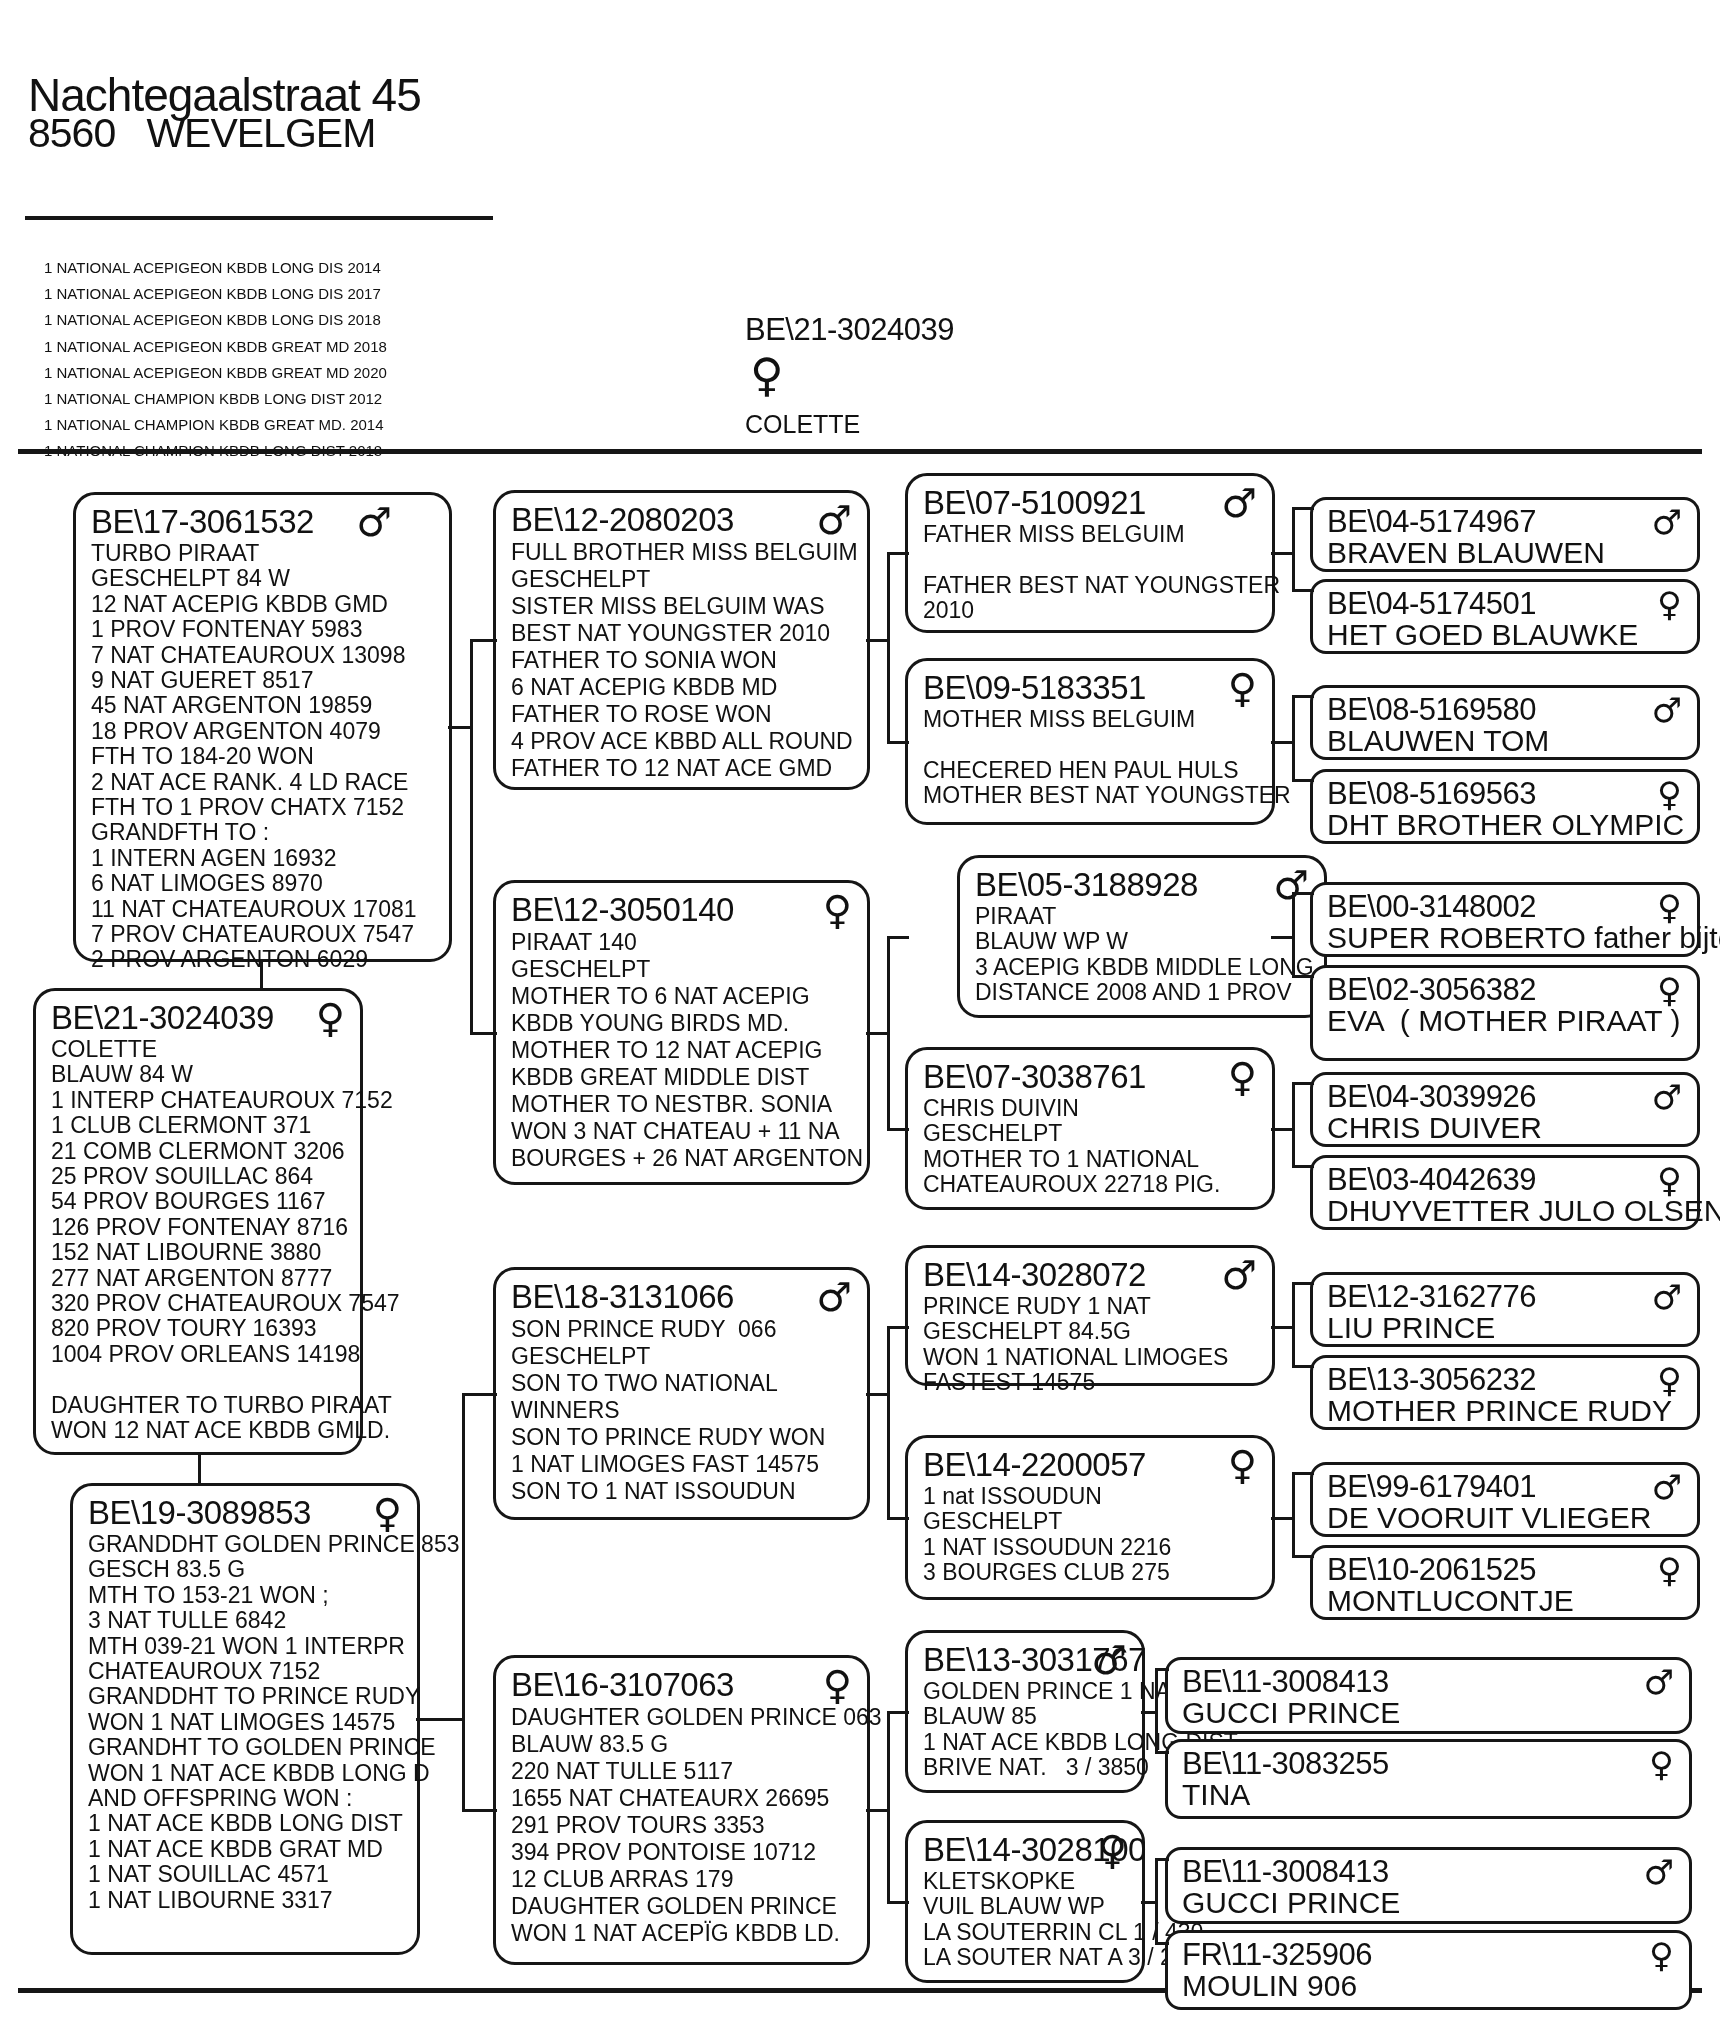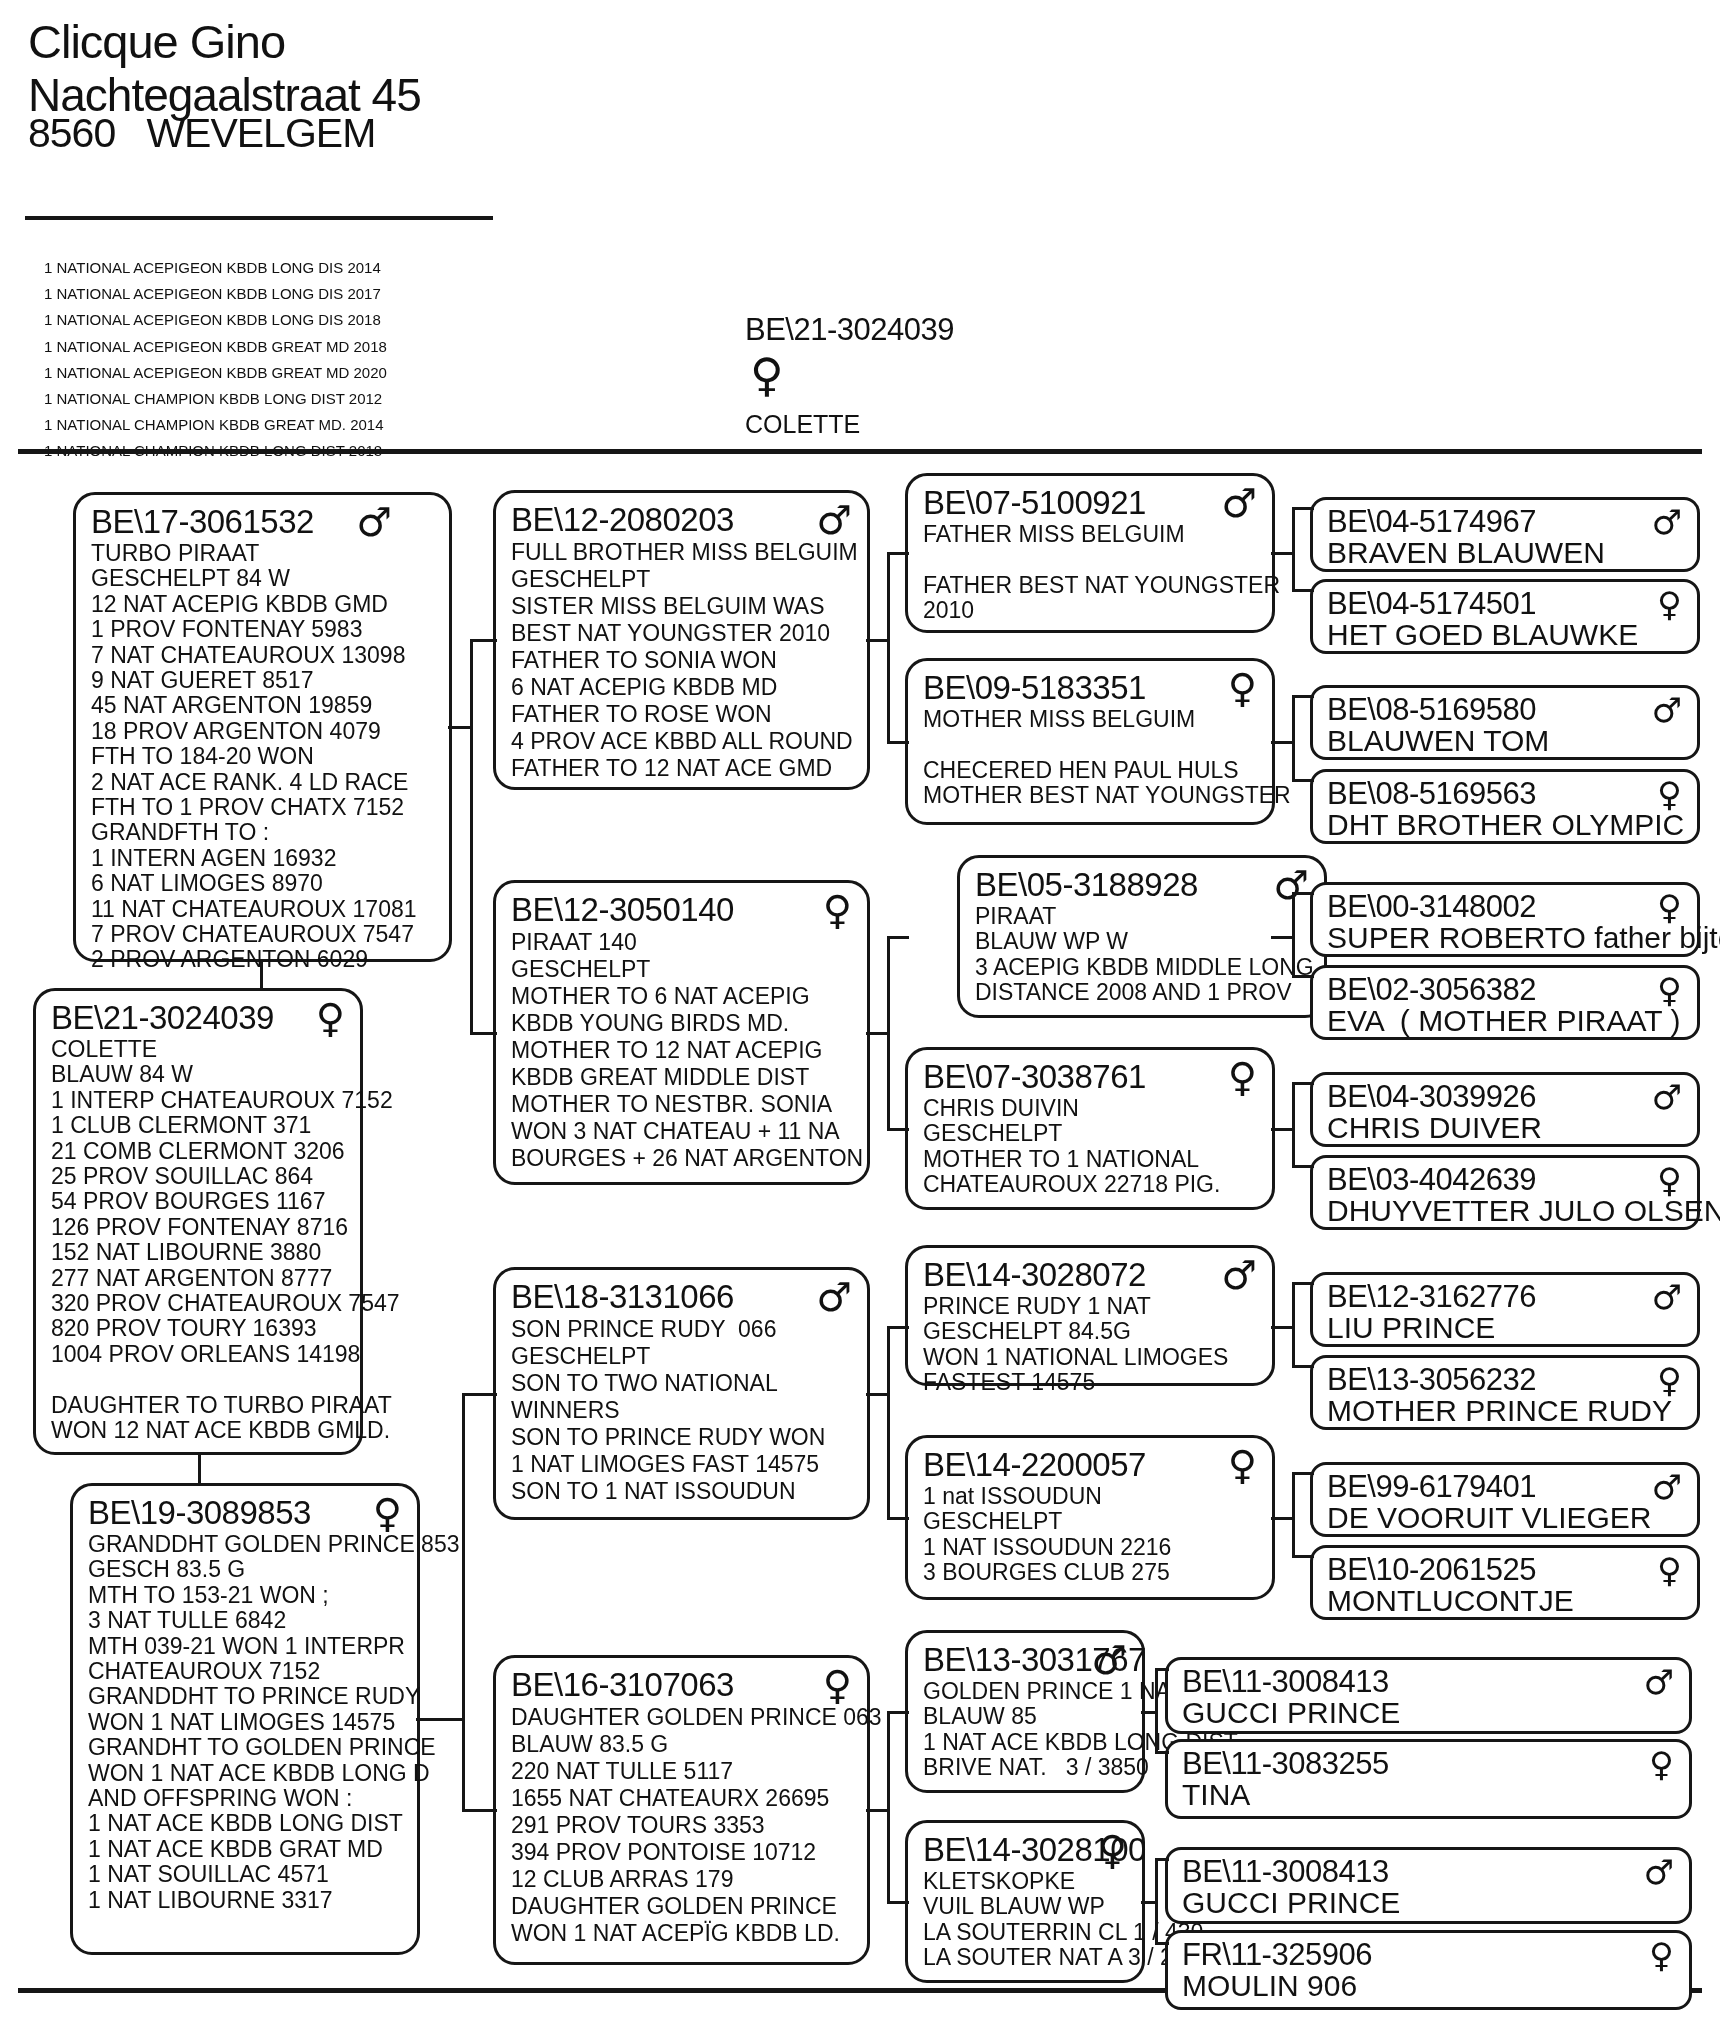--- a/index.html
+++ b/index.html
@@ -27,21 +27,20 @@
   .col4 .pline{font-size:30px;line-height:25px;}
   .sex{position:absolute;top:7px;right:15px;font-size:40px;font-weight:bold;line-height:1;
        font-family:"DejaVu Sans",sans-serif;}
   .col4 .sex{font-size:34px;top:5px;}
   .conn{position:absolute;background:#161616;}
 </style>
 </head>
 <body>
 
 <div id="page">
-  <div class="abs" id="owner-name">Clicque Gino</div>
   <div class="abs" id="owner-address">Nachtegaalstraat 45</div>
   <div class="abs" id="owner-city">8560   WEVELGEM</div>
 
   <div class="rule" style="left:25px;top:216px;width:468px;height:4px;"></div>
 
   <div class="abs" id="achievements"><div>1 NATIONAL ACEPIGEON KBDB LONG DIS 2014</div><div>1 NATIONAL ACEPIGEON KBDB LONG DIS 2017</div><div>1 NATIONAL ACEPIGEON KBDB LONG DIS 2018</div><div>1 NATIONAL ACEPIGEON KBDB GREAT MD 2018</div><div>1 NATIONAL ACEPIGEON KBDB GREAT MD 2020</div><div>1 NATIONAL CHAMPION KBDB LONG DIST 2012</div><div>1 NATIONAL CHAMPION KBDB GREAT MD. 2014</div><div>1 NATIONAL CHAMPION KBDB LONG DIST 2018</div></div>
 
   <div class="abs" id="subject-ring">BE\21-3024039</div>
   <div class="abs" id="subject-sex">♀</div>
   <div class="abs" id="subject-name">COLETTE</div>
@@ -242,21 +241,21 @@
       <div class="pbox col4" style="left: 1310px; top: 742px; width: 390px; height: 75px;">
         <div class="title">BE\08-5169563</div>
         <span class="sex">♀</span>
         <div class="pline">DHT BROTHER OLYMPIC</div>
       </div>
       <div class="pbox col4" style="left: 1310px; top: 855px; width: 390px; height: 75px;">
         <div class="title">BE\00-3148002</div>
         <span class="sex">♀</span>
         <div class="pline">SUPER ROBERTO father bijte</div>
       </div>
-      <div class="pbox col4" style="left: 1310px; top: 938px; width: 390px; height: 75px;">
+      <div class="pbox col4" style="left: 1310px; top: 938px; width: 390px; height: 96px;">
         <div class="title">BE\02-3056382</div>
         <span class="sex">♀</span>
         <div class="pline">EVA  ( MOTHER PIRAAT )</div>
       </div>
       <div class="pbox col4" style="left: 1310px; top: 1045px; width: 390px; height: 75px;">
         <div class="title">BE\04-3039926</div>
         <span class="sex">♂</span>
         <div class="pline">CHRIS DUIVER</div>
       </div>
       <div class="pbox col4" style="left: 1310px; top: 1128px; width: 390px; height: 75px;">

